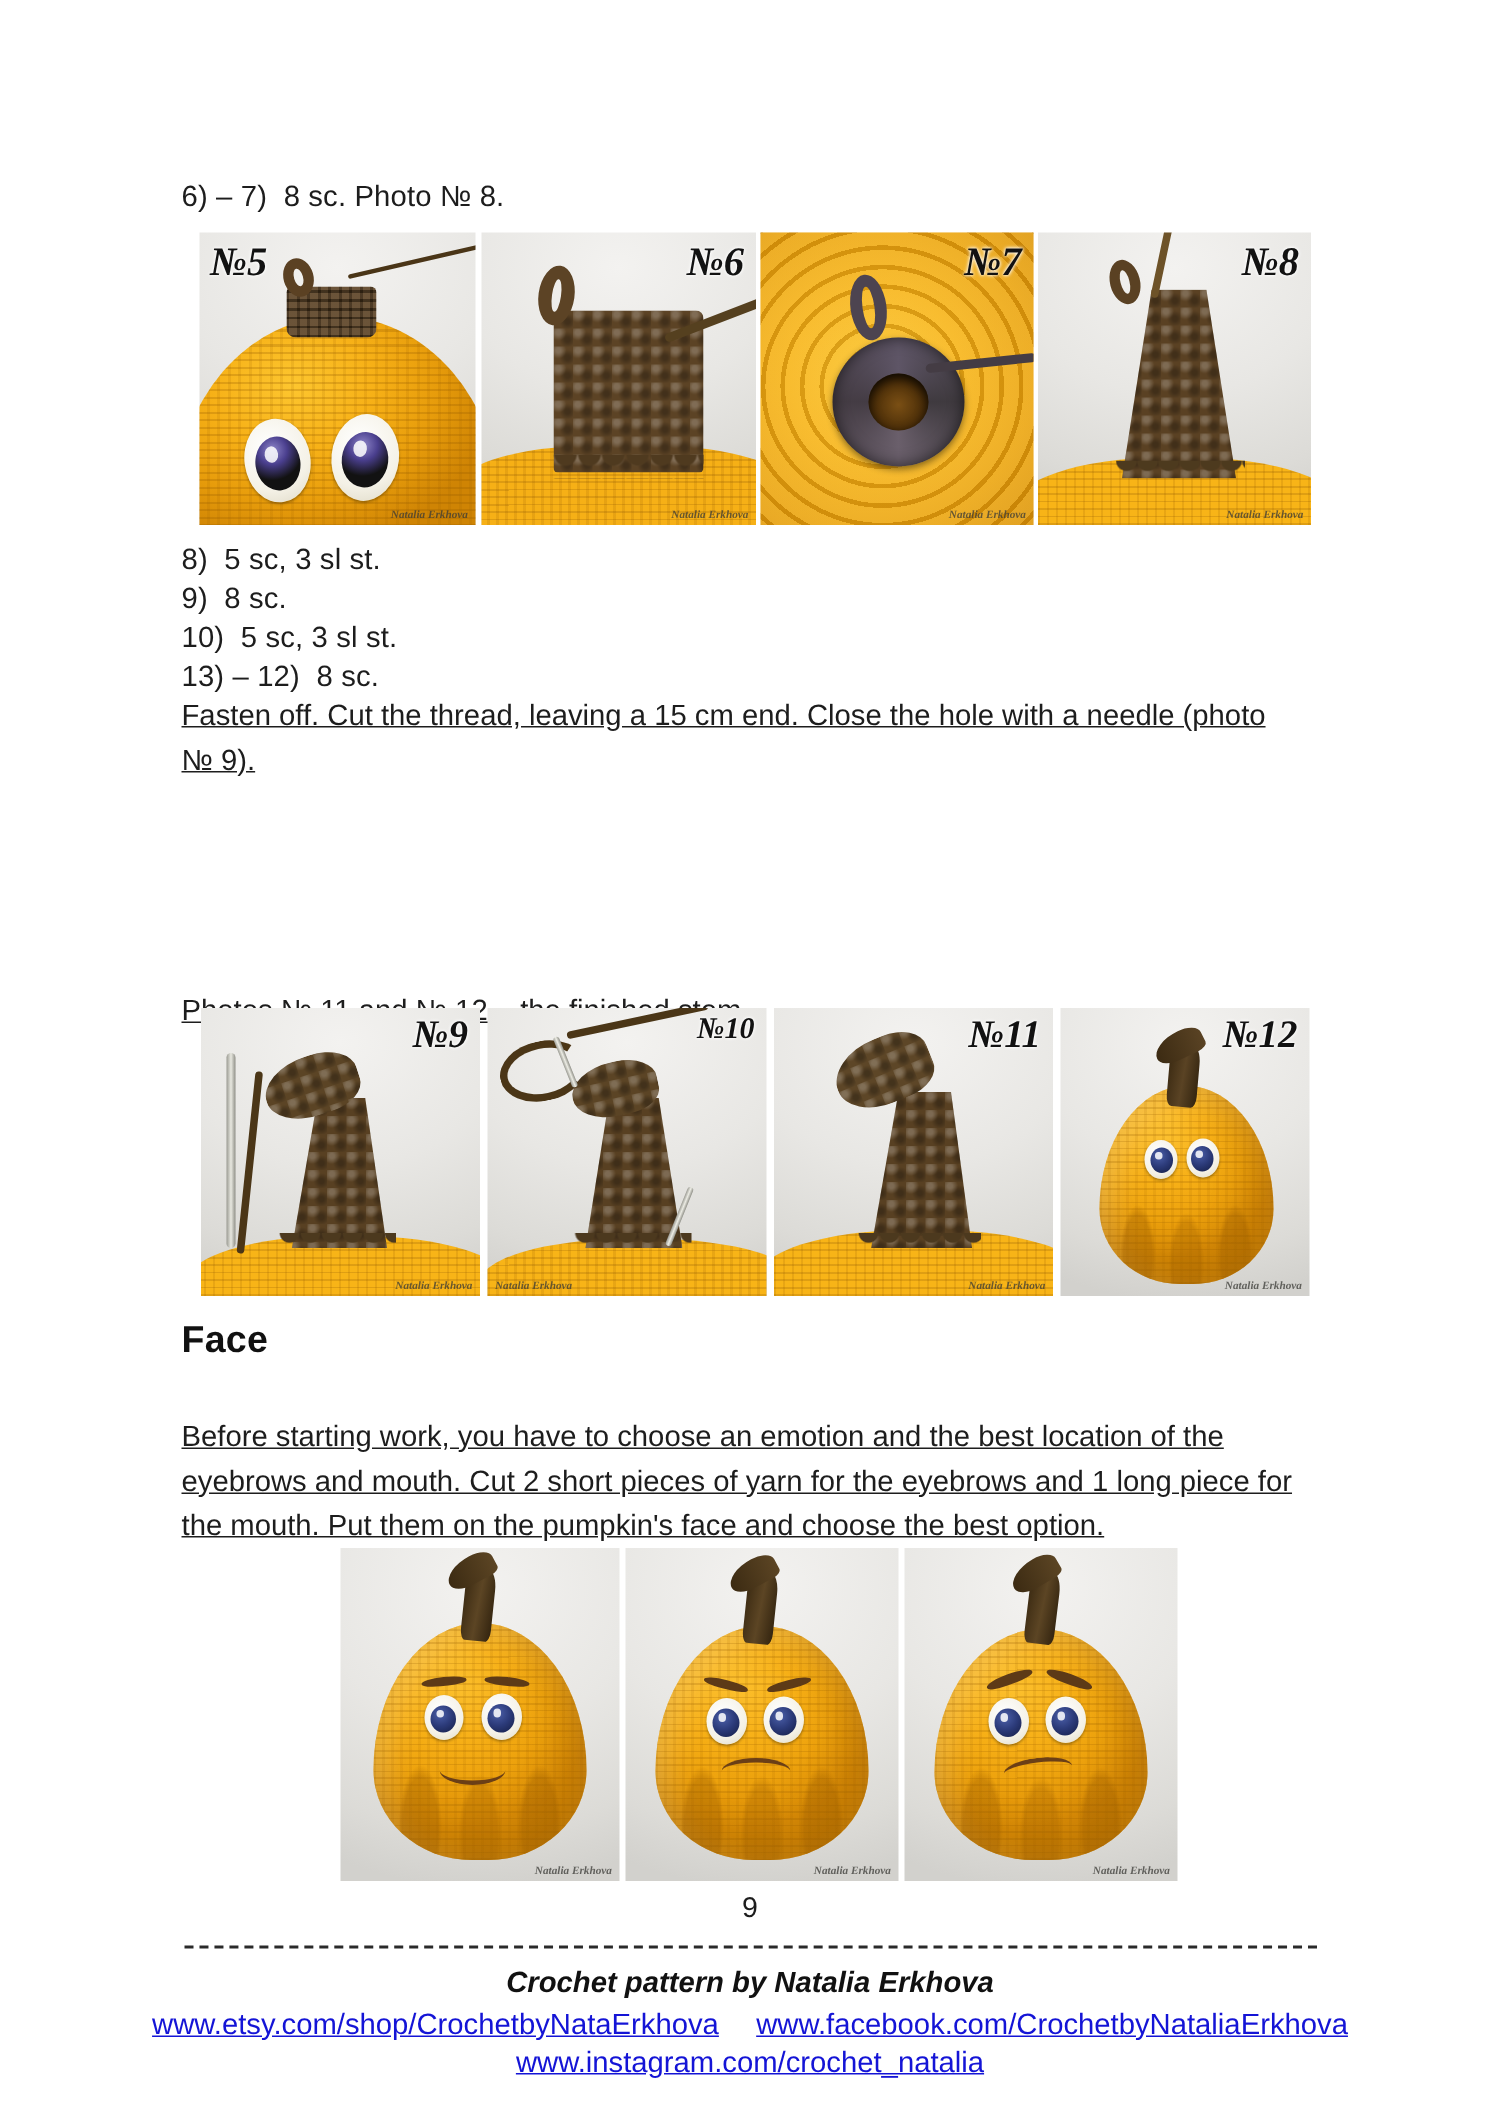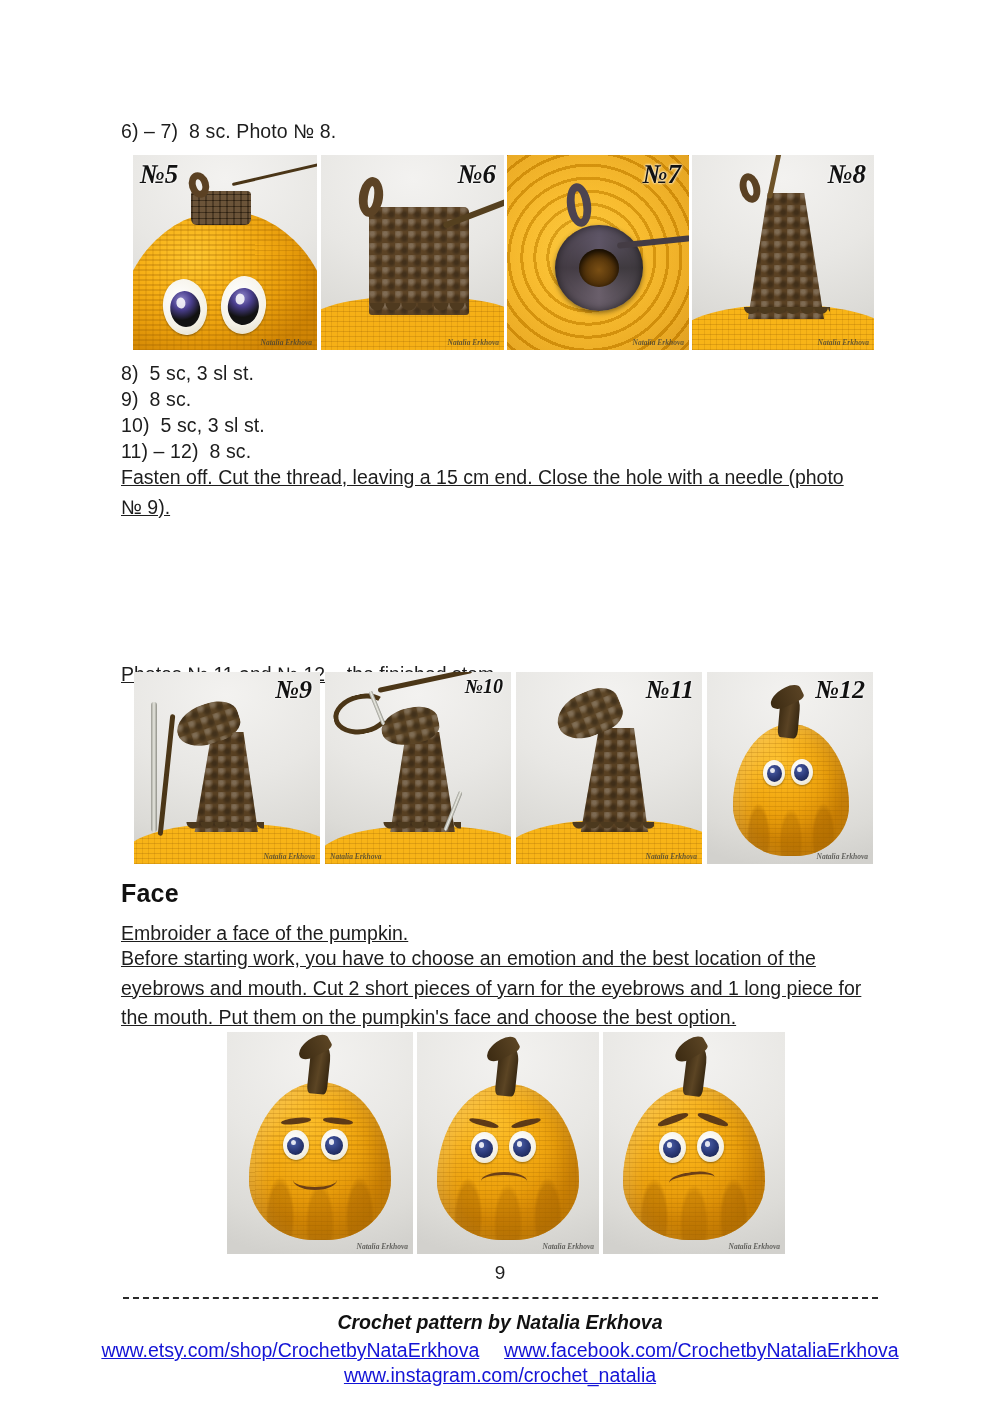--- a/index.html
+++ b/index.html
@@ -286,21 +286,21 @@
       <div style="position:absolute; left:80px; top:-6px; width:5px; height:50px; background:#6d5228;
                   transform:rotate(12deg); border-radius:3px;"></div>
     </div>
     <div class="num" style="right:8px; top:4px; font-size:27px;">№8</div>
     <div class="wm">Natalia Erkhova</div>
   </div>
 
   <div class="txt" style="left:121px; top:359px;">8)  5 sc, 3 sl st.</div>
   <div class="txt" style="left:121px; top:385px;">9)  8 sc.</div>
   <div class="txt" style="left:121px; top:411px;">10)  5 sc, 3 sl st.</div>
-  <div class="txt" style="left:121px; top:437px;">11) – 12)  8 sc.</div>
+  <div class="txt" style="left:121px; top:437px;">13) – 12)  8 sc.</div>
 
   <div class="para" style="left:121px; top:463px; width:740px;">
     <p>Fasten off. Cut the thread, leaving a 15 cm end. Close the hole with a needle (photo №  9).</p>
   </div>
 
 
 
   <div class="para" style="left:121px; top:660px; width:760px;">
     <p>Photos № 11 and № 12 – the finished stem.</p>
   </div>
@@ -392,23 +392,20 @@
       <div class="eye-w" style="left:84px; top:87px; width:22px; height:26px;">
         <div class="iris" style="left:3px; top:5px; width:15px; height:17px;"></div>
       </div>
     </div>
     <div class="num" style="right:8px; top:3px; font-size:26px;">№12</div>
     <div class="wm">Natalia Erkhova</div>
   </div>
 
   <div class="section-title" style="left:121px; top:879px;">Face</div>
 
-  <div class="para" style="left:121px; top:919px; width:760px;">
-    <p>Embroider a face of the pumpkin.</p>
-  </div>
   <div class="para" style="left:121px; top:944px; width:755px;">
     <p>Before starting work, you have to choose an emotion and the best location of the eyebrows and mouth. Cut 2 short pieces of yarn for the eyebrows and 1 long piece for the mouth. Put them on the pumpkin's face and choose the best option.</p>
   </div>
 
   <div class="photo bg-studio" style="left:227px; top:1032px; width:186px; height:222px;">
     <div class="scene">
       <div class="pumpkin" style="left:22px; top:50px; width:142px; height:158px;">
         <div class="lobe-lines"></div>
       </div>
       <div style="position:absolute; left:82px; top:14px; width:20px; height:48px;

